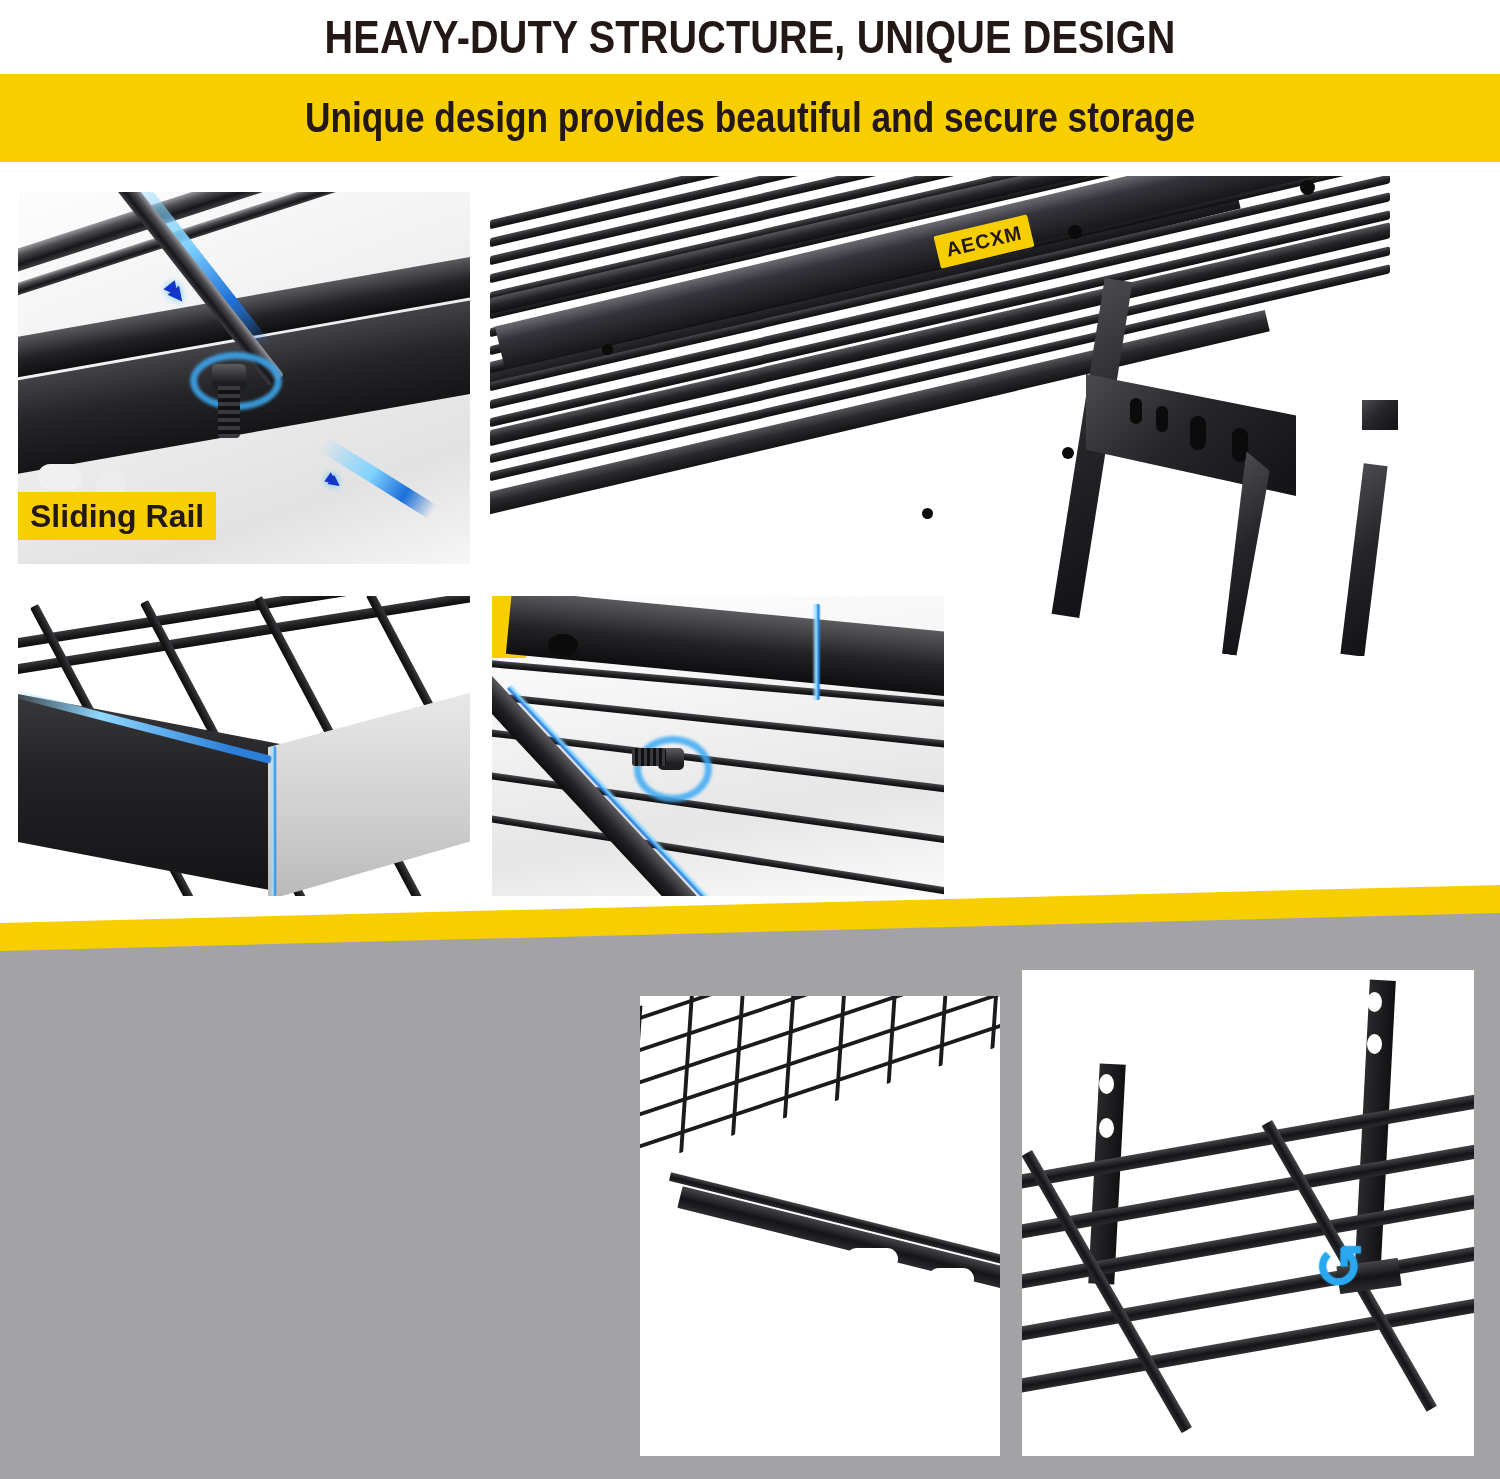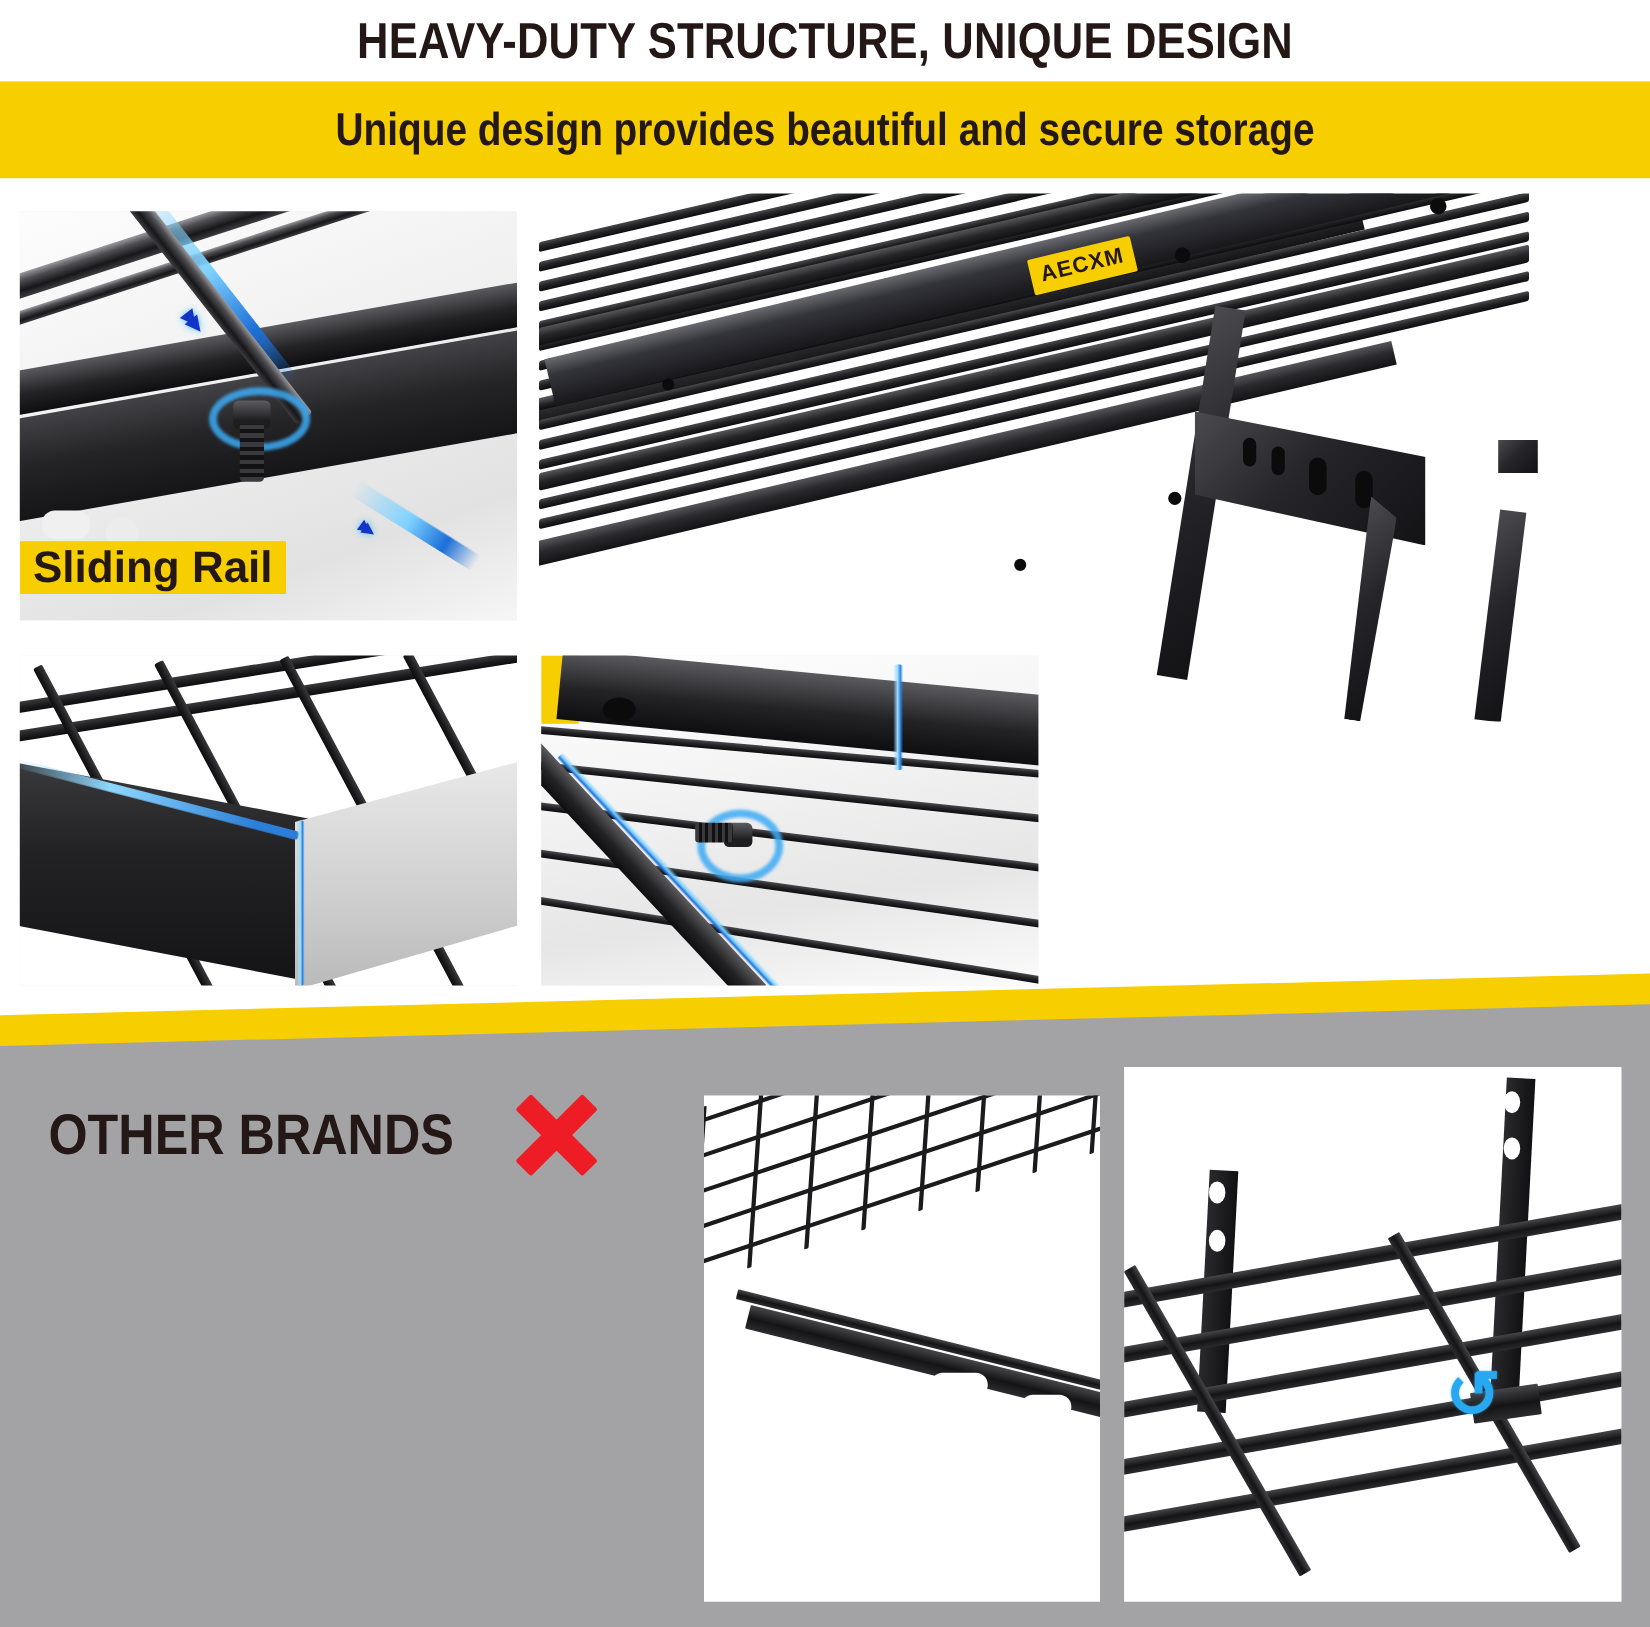--- a/index.html
+++ b/index.html
@@ -63,21 +63,21 @@
     background:linear-gradient(180deg,#5d5d61 0%,#1e1e21 70%);}
   .bolt-shaft{position:absolute;width:22px;height:52px;border-radius:0 0 4px 4px;
     background:repeating-linear-gradient(180deg,#3a3a3e 0 4px,#121214 4px 8px);}
   .bolt-ring{position:absolute;width:78px;height:44px;border-radius:50%;
     border:7px solid rgba(60,170,245,.85);filter:blur(1.4px);}
 
   .tag{
     position:absolute;background:#F7CE00;color:#231815;font-weight:700;
     display:flex;align-items:center;padding:0 12px;white-space:nowrap;
   }
-  .tag-sliding{left:18px;top:534px;height:48px;font-size:40px;}
+  .tag-sliding{left:18px;top:534px;height:48px;font-size:32px;}
   .corner-face{position:absolute;background:linear-gradient(180deg,#3a3a3d 0%,#232326 40%,#141416 100%);}
   .corner-side{position:absolute;background:linear-gradient(180deg,#e9e9e9 0%,#cfcfcf 60%,#b9b9b9 100%);}
 
   
   .hero{position:absolute;inset:0;}
   .slat{position:absolute;height:9px;border-radius:2px;
         background:linear-gradient(180deg,#4a4a4e 0%,#222225 50%,#0d0d0f 100%);}
   .rail-long{position:absolute;height:16px;border-radius:2px;
         background:linear-gradient(180deg,#57575b 0%,#252528 50%,#101012 100%);}
   .frame-edge{position:absolute;background:linear-gradient(180deg,#55555a 0%,#2a2a2e 45%,#131315 100%);}
@@ -269,27 +269,20 @@
   <div class="compare">
     <svg width="1500" height="600" viewBox="0 0 1500 600" style="position:absolute;left:0;top:879px;">
       <polygon points="0,48 1500,8 1500,600 0,600" fill="#A3A3A5"></polygon>
       <polygon points="0,44 1500,6 1500,34 0,72" fill="#F7CE00"></polygon>
     </svg>
   </div>
 
   <div class="cmp-content">
 
     <div class="cmp-left">
-      <div class="brands-row">
-        <div class="brands-title">OTHER BRANDS</div>
-        <div class="xmark">
-            <span></span>
-            <span></span>
-          </div>
-      </div>
 
 
     </div>
 
     <div class="cmp-photo c-mesh">
       <div class="white"></div>
       <div style="position:absolute;inset:0;">
         <div style="position:absolute;left:-60px;top:10px;width:520px;height:300px;transform:skewY(-22deg) rotate(4deg);transform-origin:left top;">
           <div class="wire" style="left:40px;top:30px;width:440px;height:4px;"></div>
           <div class="wire" style="left:40px;top:62px;width:440px;height:4px;"></div>

